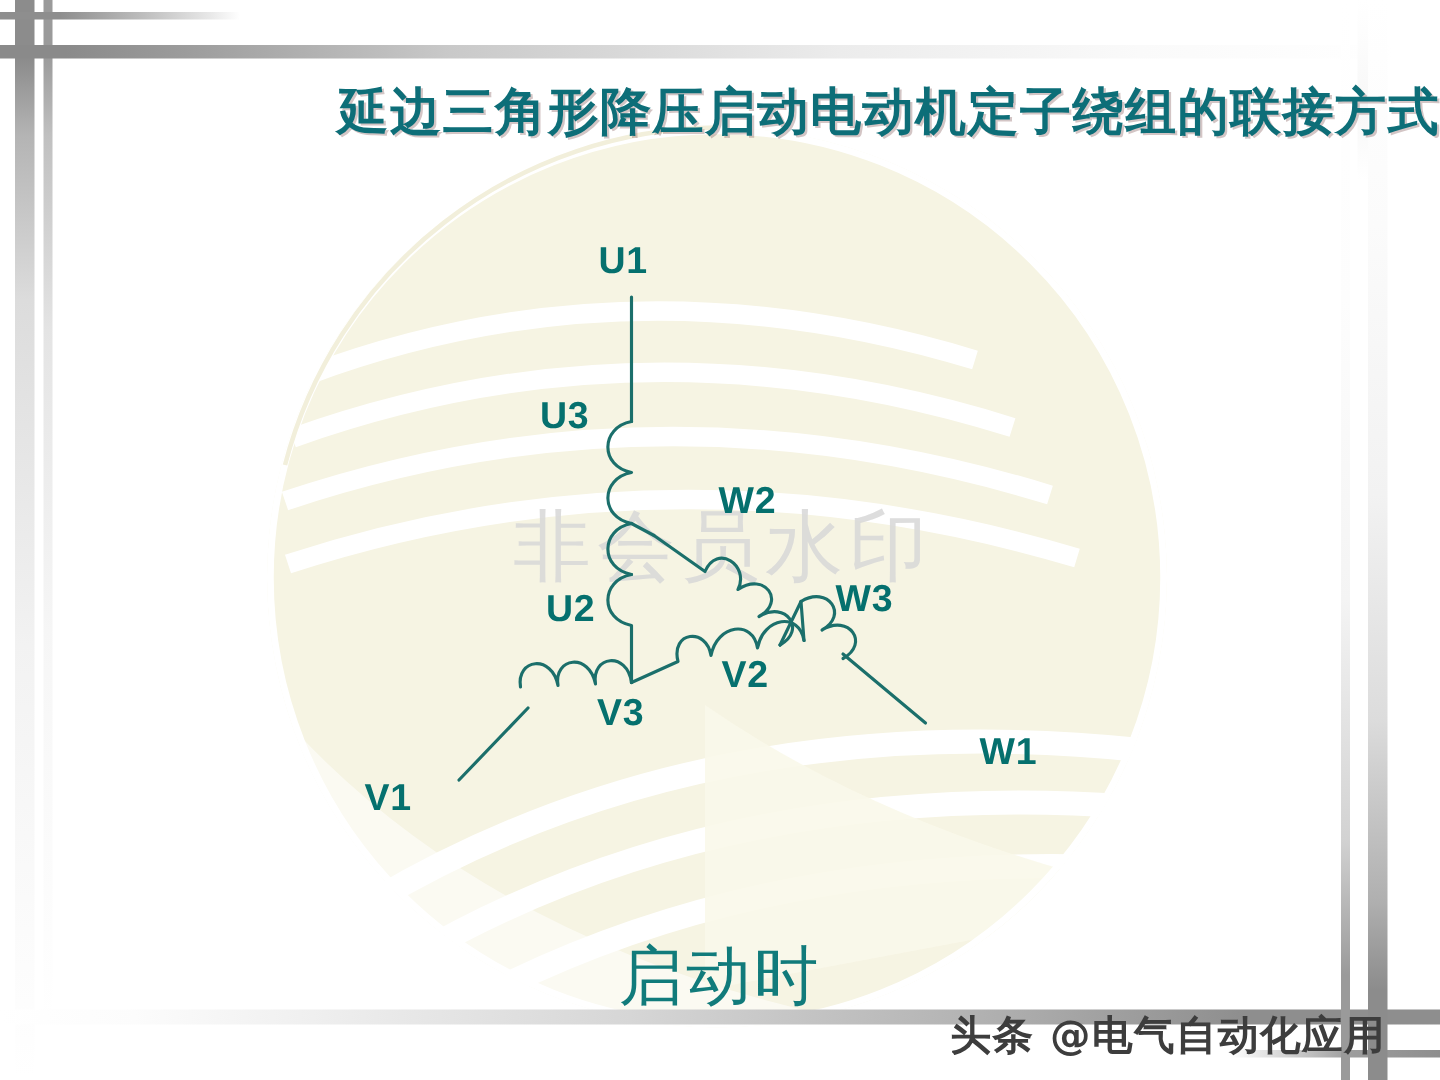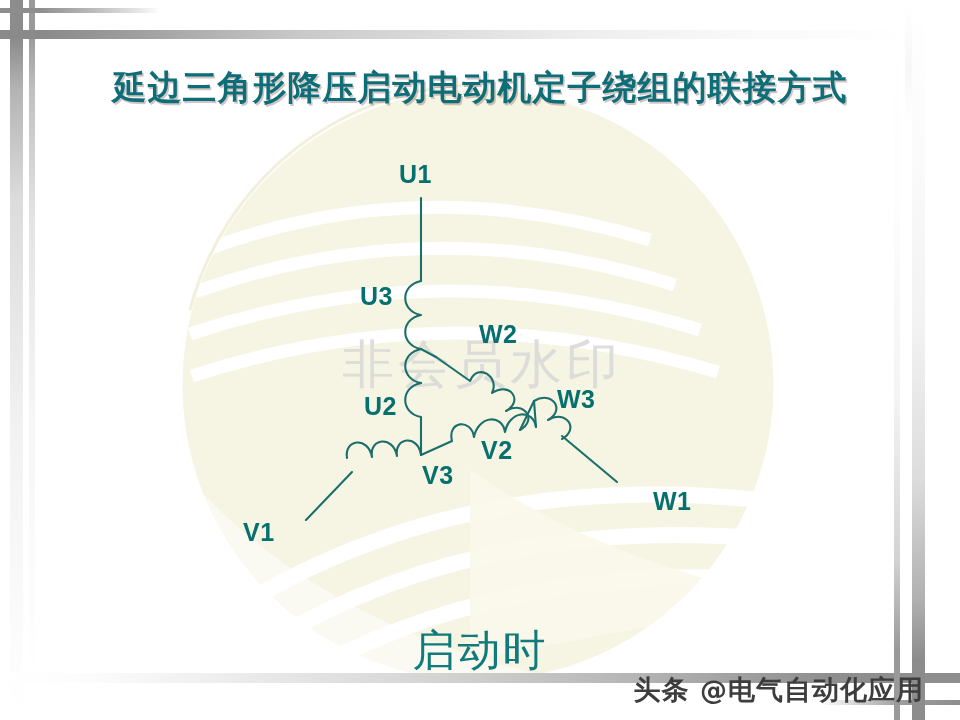--- a/index.html
+++ b/index.html
@@ -37,26 +37,25 @@
     background:linear-gradient(to right,#ffffff 0px,#fcfcfc 90px,#f0f0f0 200px,#d6d6d6 420px,#b4b4b4 640px,#8e8e8e 830px,#8e8e8e 960px);}
   .h-bar-d{left:820px;top:700px;width:140px;height:5px;
     background:linear-gradient(to right,#ffffff 0px,#dcdcdc 30px,#9d9d9d 80px,#8e8e8e 140px);}
   .v-bar-c{left:912px;top:0px;width:13px;height:720px;
     background:linear-gradient(to bottom,#ffffff 0px,#fbfbfb 150px,#f2f2f2 330px,#dcdcdc 480px,#b0b0b0 600px,#8c8c8c 660px,#8c8c8c 720px);}
   .v-bar-d{left:894px;top:0px;width:6px;height:720px;
     background:linear-gradient(to bottom,#ffffff 0px,#fdfdfd 200px,#f4f4f4 400px,#d2d2d2 560px,#9a9a9a 650px,#9a9a9a 720px);}
 
   
   .title{
-    position:absolute;left:0;top:52px;width:960px;text-align:center;
+    position:absolute;left:0;top:52px;width:960px;text-align:right;
     font-family:"DejaVu Serif","Liberation Serif",serif;
     font-size:34px;font-weight:700;color:#0d6e78;
     letter-spacing:1px;white-space:nowrap;
     text-shadow:1.5px 1.5px 0 rgba(130,90,90,.35);
-    margin-top:13px;
   }
 
   
   .diagram{position:absolute;left:0;top:0;width:960px;height:504px;}
   .diagram svg{display:block;}
 
   .lbl{
     position:absolute;font-size:25px;font-weight:700;color:#05706e;
     font-family:"Liberation Sans","DejaVu Sans",sans-serif;
     letter-spacing:.5px;white-space:nowrap;
@@ -169,26 +168,26 @@
         <path d="M421 455
                  C 418 434, 394 437, 397 456
                  C 393 435, 369 438, 372 457
                  C 368 436, 344 439, 347 458"></path>
 
         <path d="M352 472 L306 520"></path>
       </g>
     </svg>
 
     <div class="lbl" style="left:399px;top:160px;">U1</div>
-    <div class="lbl" style="left:360px;top:282px;">U3</div>
+    <div class="lbl" style="left:360px;top:263px;">U3</div>
     <div class="lbl" style="left:479px;top:320px;">W2</div>
     <div class="lbl" style="left:557px;top:363px;margin-top:22px;">W3</div>
     <div class="lbl" style="left:364px;top:392px;">U2</div>
     <div class="lbl" style="left:481px;top:436px;">V2</div>
-    <div class="lbl" style="left:398px;top:461px;margin-left:24px;">V3</div>
+    <div class="lbl" style="left:398px;top:461px;">V3</div>
     <div class="lbl" style="left:653px;top:487px;">W1</div>
     <div class="lbl" style="left:243px;top:518px;">V1</div>
   </div>
 
   <div class="caption">启动时</div>
 
   <div class="wm-bottom">头条 @电气自动化应用</div>
 
 </div>
 

